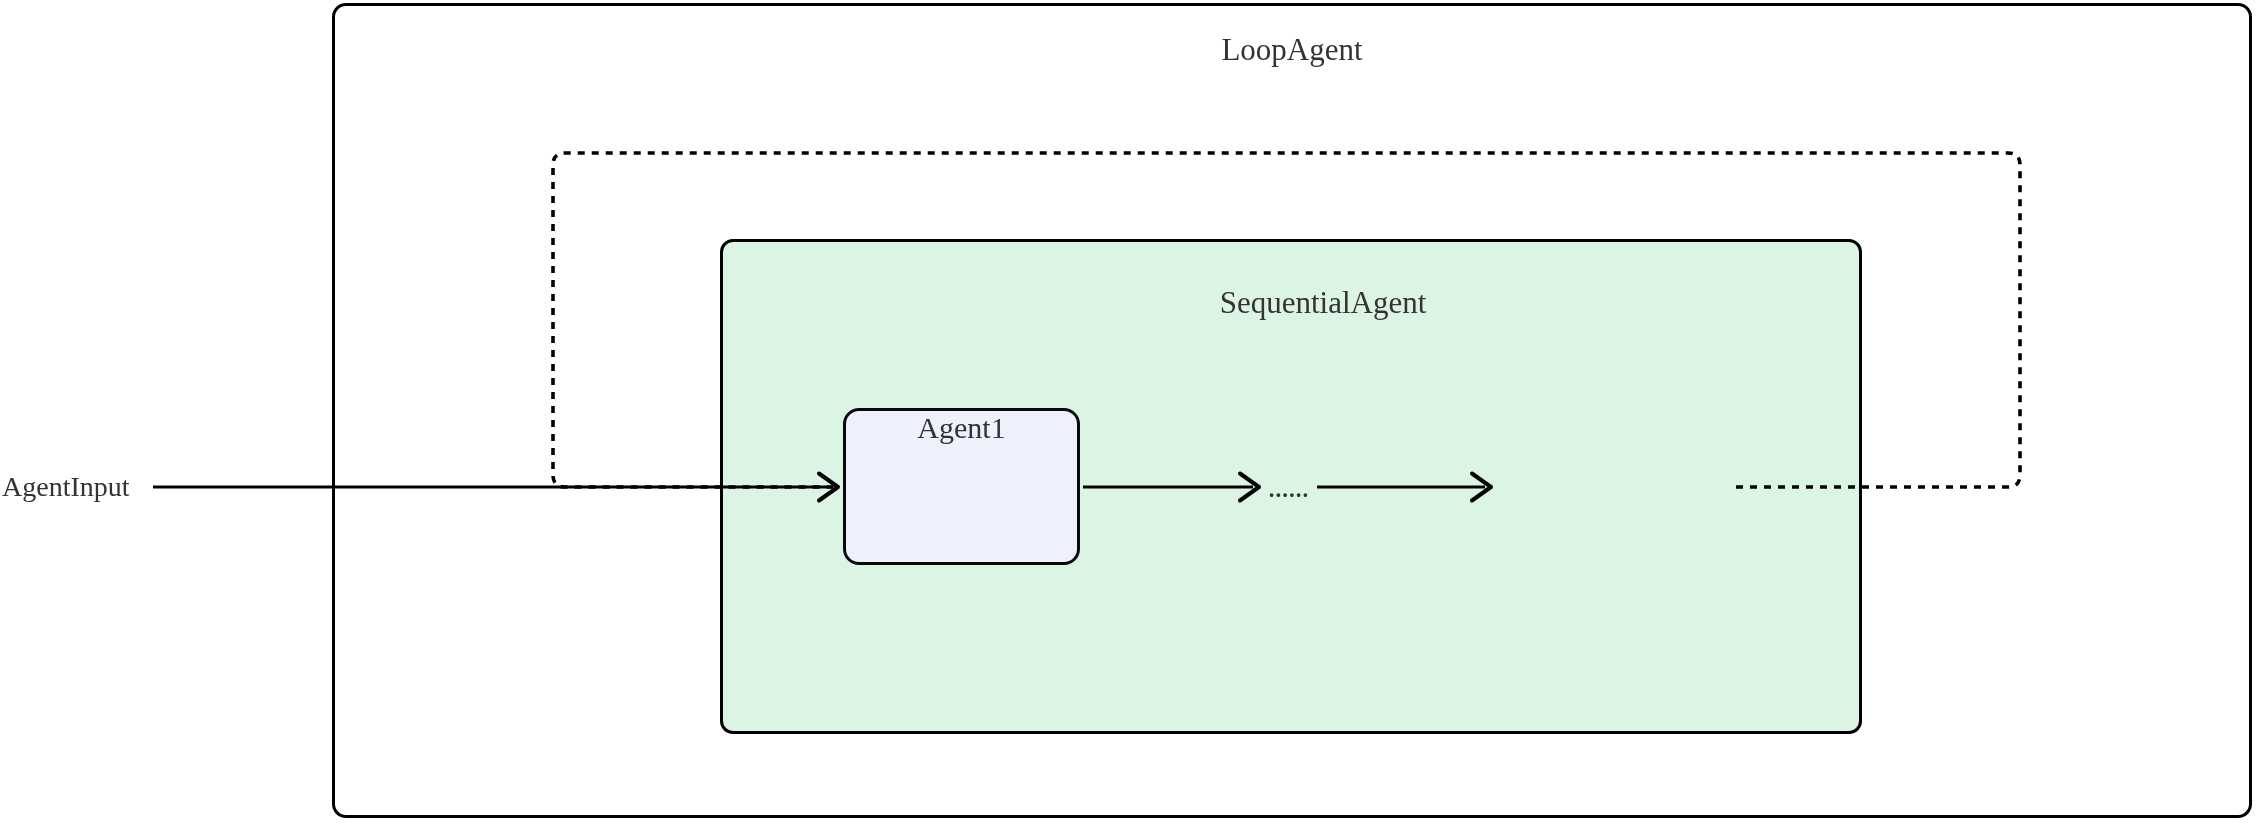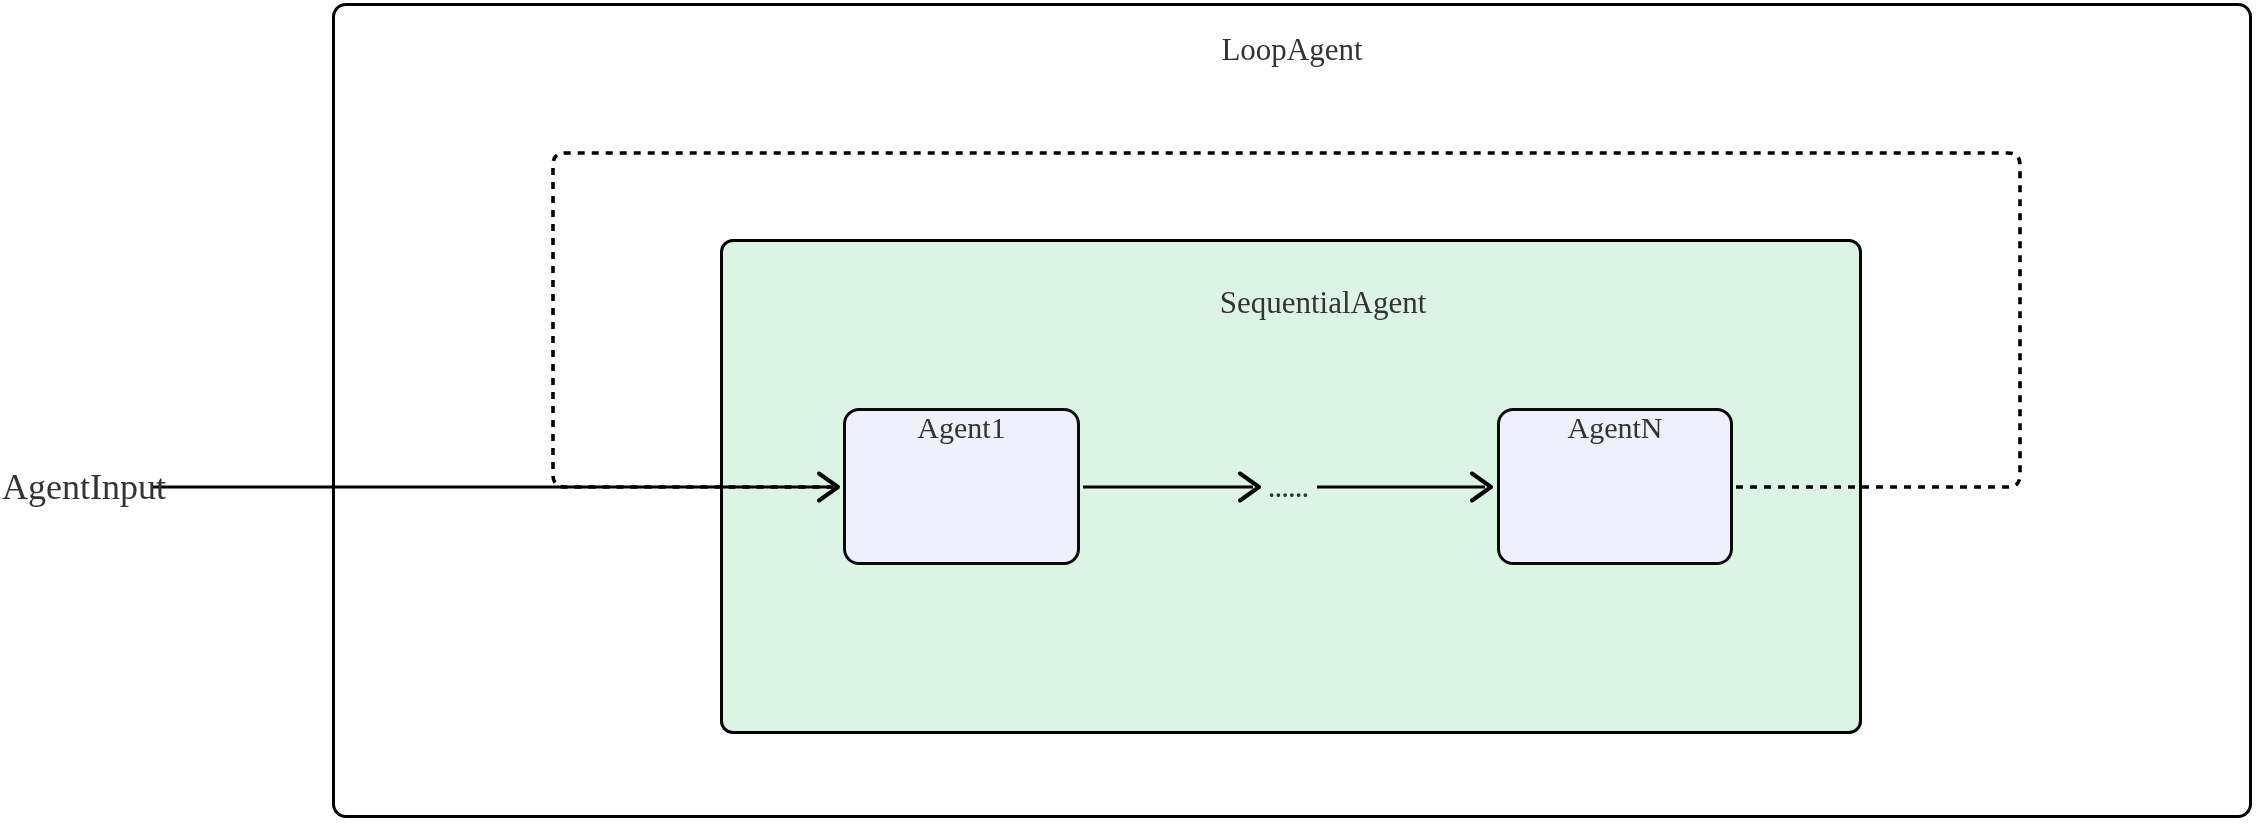--- a/index.html
+++ b/index.html
@@ -72,21 +72,21 @@
     font-size: 31px;
     line-height: 34px;
     letter-spacing: -1px;
     color: var(--text, #333333);
     white-space: nowrap;
   }
   .input-label {
     position: absolute;
     left: 2px; top: 468px;
     width: 150px;
-    font-size: 36px;
+    font-size: 28px;
     line-height: 38px;
     text-align: left;
     color: var(--text, #333333);
     white-space: nowrap;
   }
   svg .edge-line   { stroke: var(--stroke, #000000); stroke-width: 3.2; fill: none; }
   svg .edge-dashed { stroke: var(--stroke, #000000); stroke-width: 3.6; fill: none;
                      stroke-dasharray: 7 7; }
   svg .arrowhead   { stroke: var(--stroke, #000000); stroke-width: 4; fill: none;
                      stroke-linecap: round; stroke-linejoin: round; }
@@ -114,21 +114,18 @@
     <line class="edge-line" x1="1083" y1="487" x2="1253" y2="487"></line>
     <path class="arrowhead" d="M1240 473.5 L1259 487 L1240 500.5"></path>
 
     <line class="edge-line" x1="1317" y1="487" x2="1485" y2="487"></line>
     <path class="arrowhead" d="M1472 473.5 L1491 487 L1472 500.5"></path>
   </svg>
 
   <div class="node node-agent1">
     <span>Agent1</span>
   </div>
-  <div class="node node-agentn">
-    <span>AgentN</span>
-  </div>
 
   <div class="edge-ellipsis">......</div>
 
   <div class="input-label">AgentInput</div>
 
 </div>
 
 </body></html>

